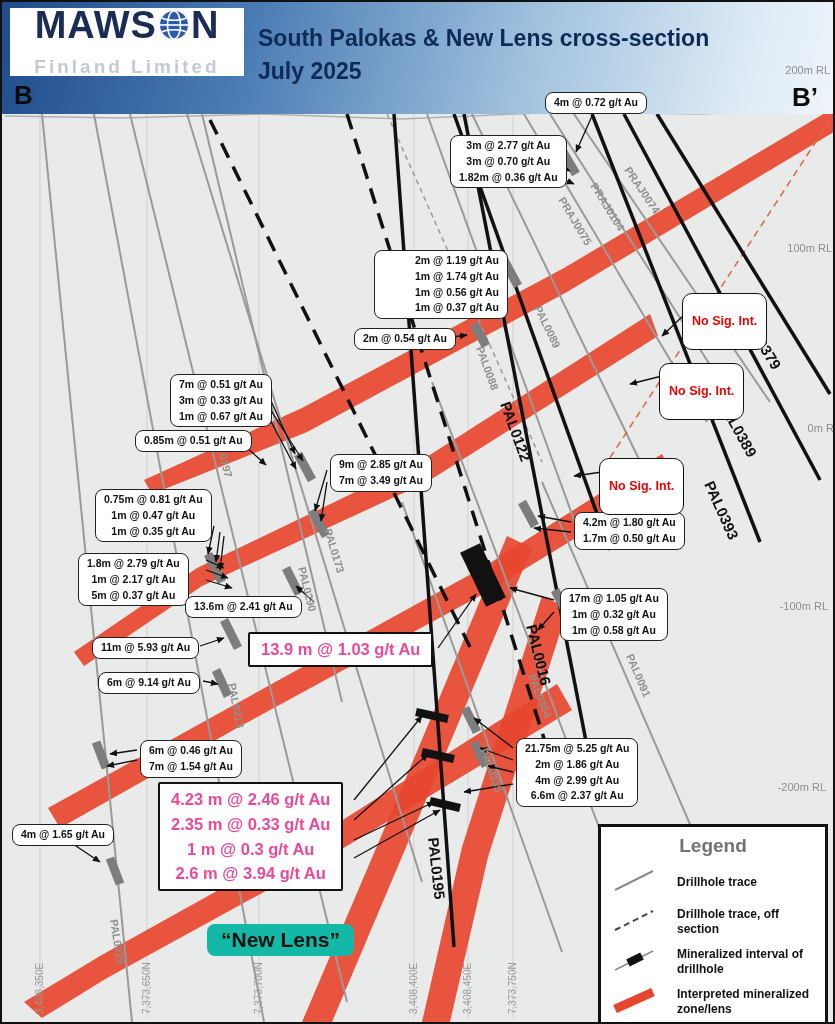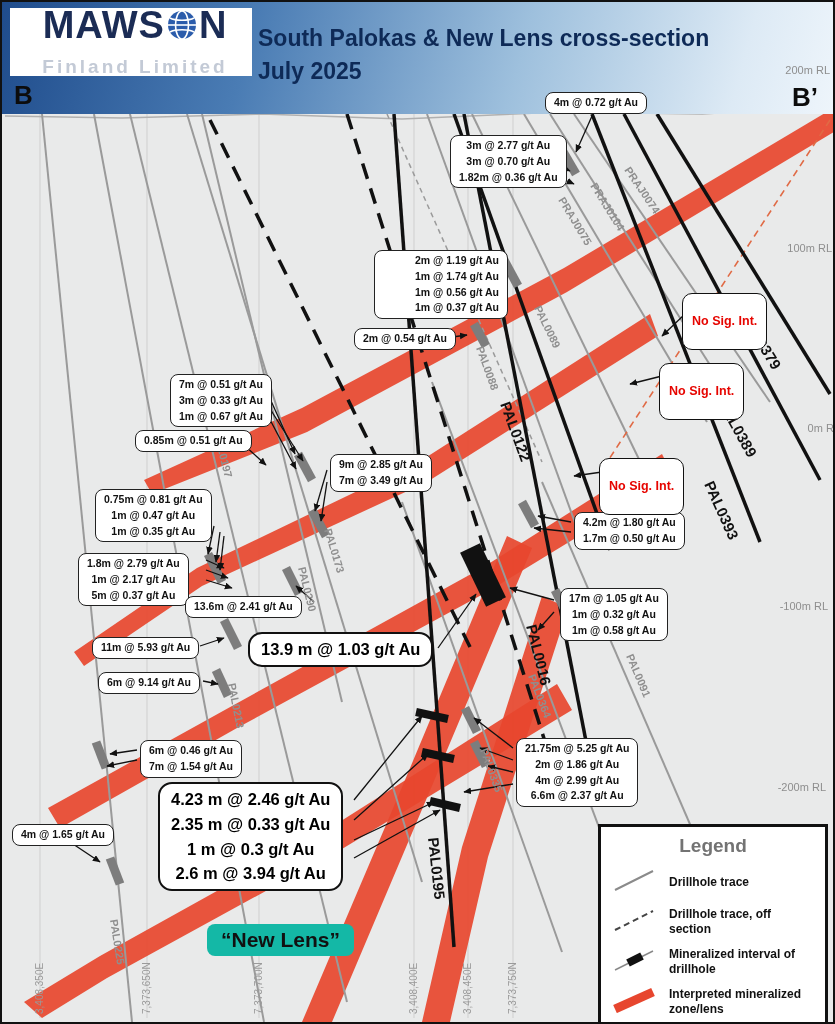--- a/index.html
+++ b/index.html
@@ -2,40 +2,40 @@
 <html><head>
 <meta charset="utf-8">
 <style>
   html,body{margin:0;padding:0;background:#fff;font-family:"Liberation Sans",sans-serif;}
   .stage{position:relative;width:835px;height:1024px;background:#e9eaea;border:2px solid #111;
          box-sizing:border-box;overflow:hidden;}
   .plot{position:absolute;left:0;top:0;z-index:1;}
   .hdr{position:absolute;left:0;top:0;width:100%;height:112px;z-index:2;
        background:linear-gradient(105deg,#1f4c8c 0%,#4a7cb4 30%,#9ec0dd 62%,#ddeaf5 88%,#eef5fb 100%);}
   .logo{position:absolute;left:8px;top:6px;width:234px;height:68px;background:#fff;z-index:3;
-        display:flex;flex-direction:column;align-items:center;justify-content:center;padding-left:8px;}
+        display:flex;flex-direction:column;align-items:center;justify-content:center;}
   .logo-row{display:flex;align-items:center;font-weight:bold;font-size:38px;color:#1b2c55;
             letter-spacing:1px;line-height:1;}
   .logo-sub{font-size:19px;font-weight:bold;color:#c3cad6;letter-spacing:3px;margin-top:12px;}
   .title{position:absolute;left:256px;top:20px;z-index:3;font-size:23px;font-weight:bold;
          color:#0e2a57;line-height:1.45;}
   .sec{position:absolute;z-index:4;font-size:26px;font-weight:bold;color:#0c0c0c;}
   .rl{position:absolute;z-index:4;font-size:11px;color:#8e8e8e;width:64px;text-align:right;}
   .callout{position:absolute;background:#fff;border:1.4px solid #222;border-radius:8px;
            padding:2px 8px;font-size:10.5px;font-weight:bold;color:#111;text-align:center;
            line-height:1.5;white-space:nowrap;z-index:5;}
-  .hl{border:2.6px solid #111;border-radius:14px;color:#000000;font-size:16.5px;
+  .hl{border:2.6px solid #111;border-radius:2px;color:#ec4899;font-size:16.5px;
       padding:3px 11px;line-height:1.5;}
   .nsi{border:1.6px solid #111;border-radius:10px;color:#e60500;font-size:12.5px;padding:18px 9px;}
   .newlens{position:absolute;left:205px;top:922px;background:#14b8a6;border-radius:8px;
            padding:4px 14px;font-size:21px;font-weight:bold;color:#111;z-index:4;}
   .legend{position:absolute;left:596px;top:822px;width:230px;background:#fff;border:3px solid #111;
           z-index:6;padding:8px 10px 10px;box-sizing:border-box;}
   .leg-title{text-align:center;font-size:19px;font-weight:bold;color:#737373;margin-bottom:6px;}
-  .leg-item{display:flex;align-items:center;gap:12px;margin:10px 0;font-size:12px;font-weight:bold;
+  .leg-item{display:flex;align-items:center;gap:20px;margin:10px 0;font-size:12px;font-weight:bold;
             color:#111;line-height:1.25;}
   .leg-icon{flex:0 0 46px;}
 </style>
 </head>
 <body>
 
 <div class="stage">
 
   <svg class="plot" width="835" height="1024" viewBox="0 0 835 1024">
     <defs>

